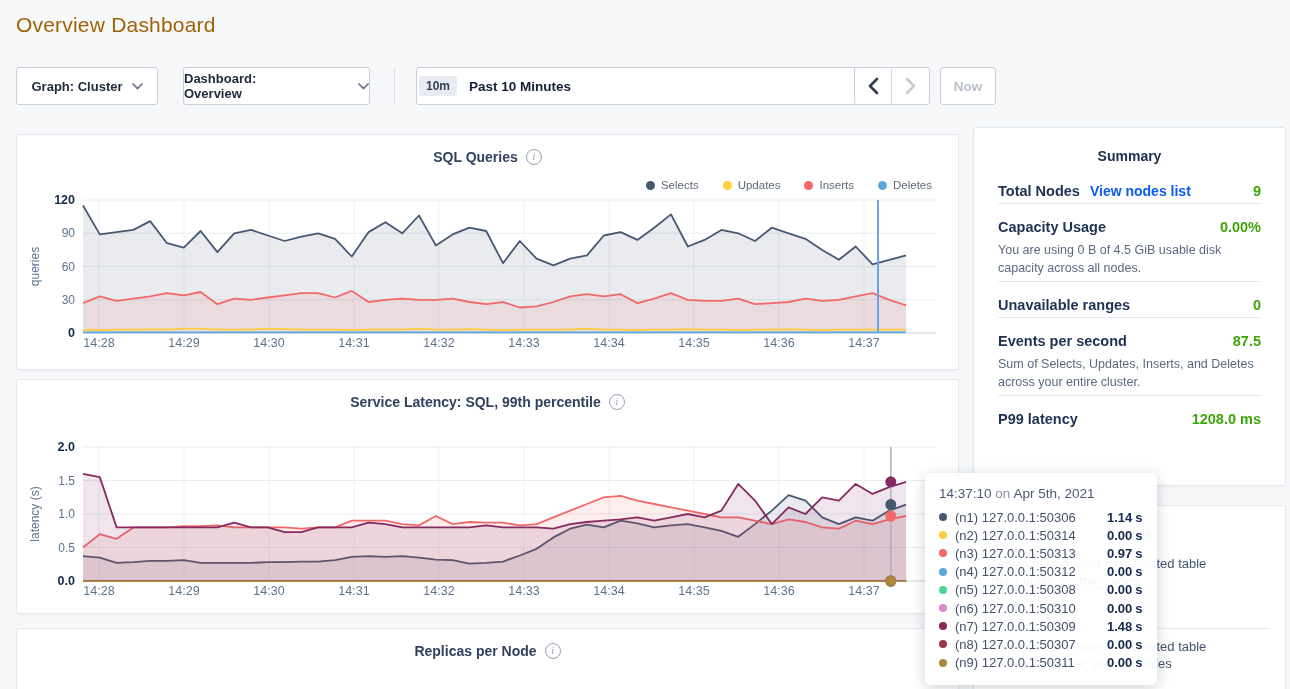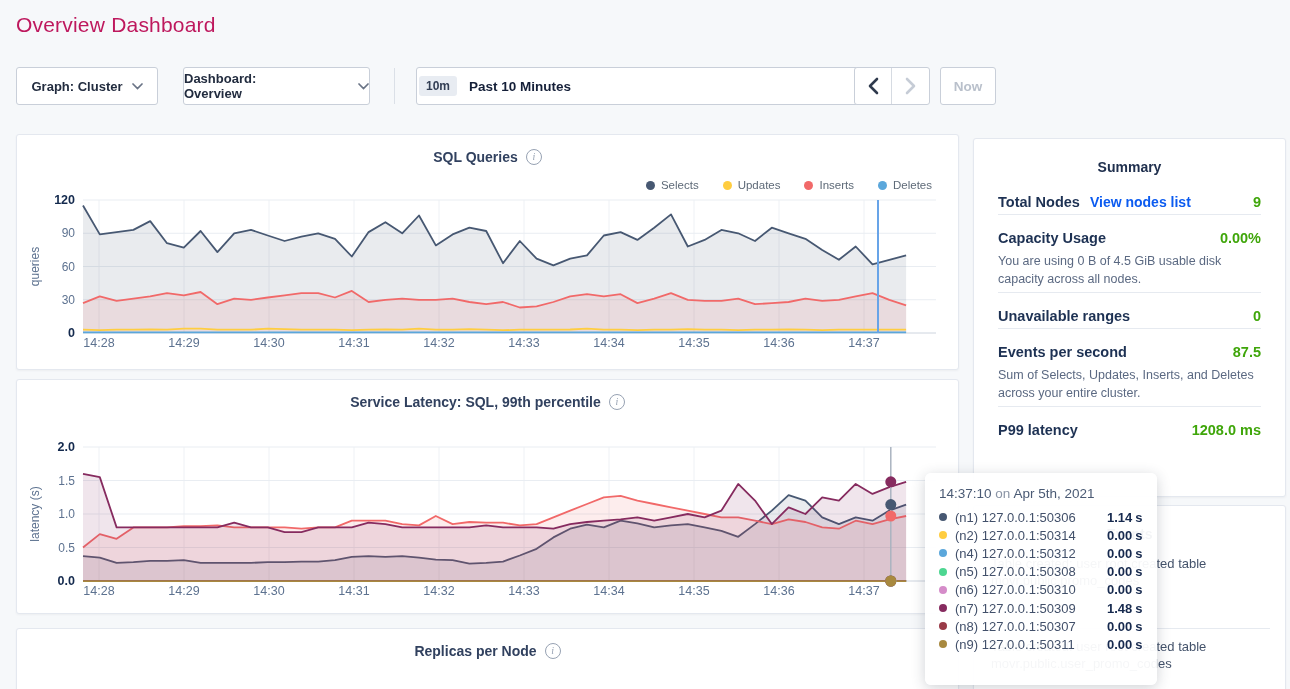--- a/index.html
+++ b/index.html
@@ -1,19 +1,19 @@
 <!DOCTYPE html>
 <html><head>
 <meta charset="utf-8">
 <style>
   * { margin:0; padding:0; box-sizing:border-box; }
   html,body { width:1290px; height:689px; overflow:hidden; }
   body { background:#f6f8fa; font-family:"Liberation Sans",sans-serif; position:relative; color:#20304e; }
 
-  .page-title { position:absolute; left:16px; top:13px; font-size:21px; font-weight:400; color:#be185d; letter-spacing:.2px; }
+  .page-title { position:absolute; left:16px; top:13px; font-size:21px; font-weight:400; color:#a16207; letter-spacing:.2px; }
 
   
   .ctl { position:absolute; top:67px; height:38px; background:#fff; border:1px solid #c9cfd9; border-radius:3px; display:flex; align-items:center; cursor:pointer; }
   .dd-label { font-size:13px; font-weight:bold; color:#222c3f; }
   .chev { margin-left:9px; display:inline-flex; }
   #dd-graph { left:16px; width:142px; justify-content:center; }
   #dd-dashboard { left:183px; width:187px; justify-content:center;gap:32px; }
   .ctl-divider { position:absolute; left:394px; top:68px; width:1px; height:36px; background:#dbe0e7; }
   #time-box { left:416px; width:484px; padding:0 2px; }
   .time-badge { background:#e8ecf2; border-radius:3px; padding:3px 7px; font-size:12px; font-weight:bold; color:#333e54; margin-right:12px; }
@@ -21,21 +21,21 @@
   #arrow-group { left:854px; width:76px; padding:0; }
   .arrow-cell { width:38px; height:100%; display:flex; align-items:center; justify-content:center; }
   .arrow-cell:first-child { border-right:1px solid #d6dbe2; }
   #now-btn { left:940px; width:56px; justify-content:center; font-size:13.5px; font-weight:bold; color:#b9c0cb; cursor:default; }
 
   
   .card { position:absolute; background:#fff; border:1px solid #e4e8ef; border-radius:3px; box-shadow:0 1px 2px rgba(50,60,80,.05); }
   #card-sql      { left:16px;  top:134px; width:943px; height:236px; }
   #card-latency  { left:16px;  top:379px; width:943px; height:235px; }
   #card-replicas { left:16px;  top:628px; width:943px; height:90px; }
-  #card-summary  { left:973px; top:138px; width:313px; height:359px; }
+  #card-summary  { left:973px; top:127px; width:313px; height:359px; }
   #card-events   { left:973px; top:505px; width:313px; height:214px; }
 
   .chart-title-row { position:absolute; top:14px; left:0; width:100%; display:flex; align-items:center; justify-content:center; gap:8px; }
   .chart-title { font-size:14px; font-weight:bold; color:#31415f; }
   .info-icon { width:16px; height:16px; border:1px solid #97a2b3; border-radius:50%; color:#97a2b3; font-size:10px; line-height:14px; text-align:center; font-style:italic; font-family:"Liberation Serif",serif; cursor:pointer; }
 
   .legend { position:absolute; top:44px; right:26px; display:flex; gap:24px; align-items:center; }
   .legend-item { display:flex; align-items:center; gap:6px; }
   .legend-dot { width:9px; height:9px; border-radius:50%; }
   .legend-label { font-size:11.5px; color:#5e6a78; }
@@ -324,20 +324,25 @@
         <span class="tt-dot" style="background:#475872"></span>
         <span class="tt-label">(n1) 127.0.0.1:50306</span>
         <span class="tt-value">1.14<span class="tt-unit">s</span></span>
       </div>
       <div class="tt-row">
         <span class="tt-dot" style="background:#ffcd40"></span>
         <span class="tt-label">(n2) 127.0.0.1:50314</span>
         <span class="tt-value">0.00<span class="tt-unit">s</span></span>
       </div>
       <div class="tt-row">
+        <span class="tt-dot" style="background:#f16969"></span>
+        <span class="tt-label">(n3) 127.0.0.1:50313</span>
+        <span class="tt-value">0.97<span class="tt-unit">s</span></span>
+      </div>
+      <div class="tt-row">
         <span class="tt-dot" style="background:#5ba7db"></span>
         <span class="tt-label">(n4) 127.0.0.1:50312</span>
         <span class="tt-value">0.00<span class="tt-unit">s</span></span>
       </div>
       <div class="tt-row">
         <span class="tt-dot" style="background:#4dd691"></span>
         <span class="tt-label">(n5) 127.0.0.1:50308</span>
         <span class="tt-value">0.00<span class="tt-unit">s</span></span>
       </div>
       <div class="tt-row">

